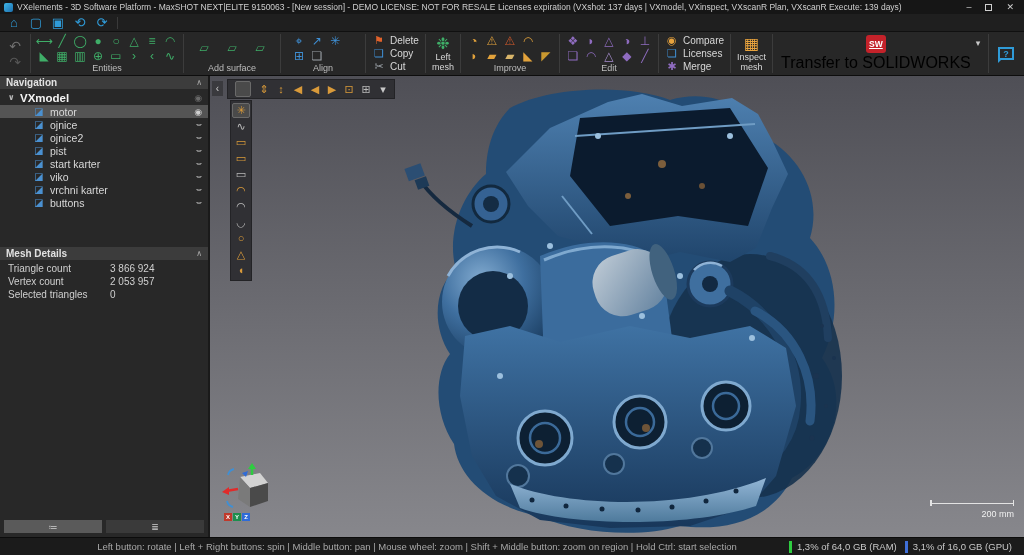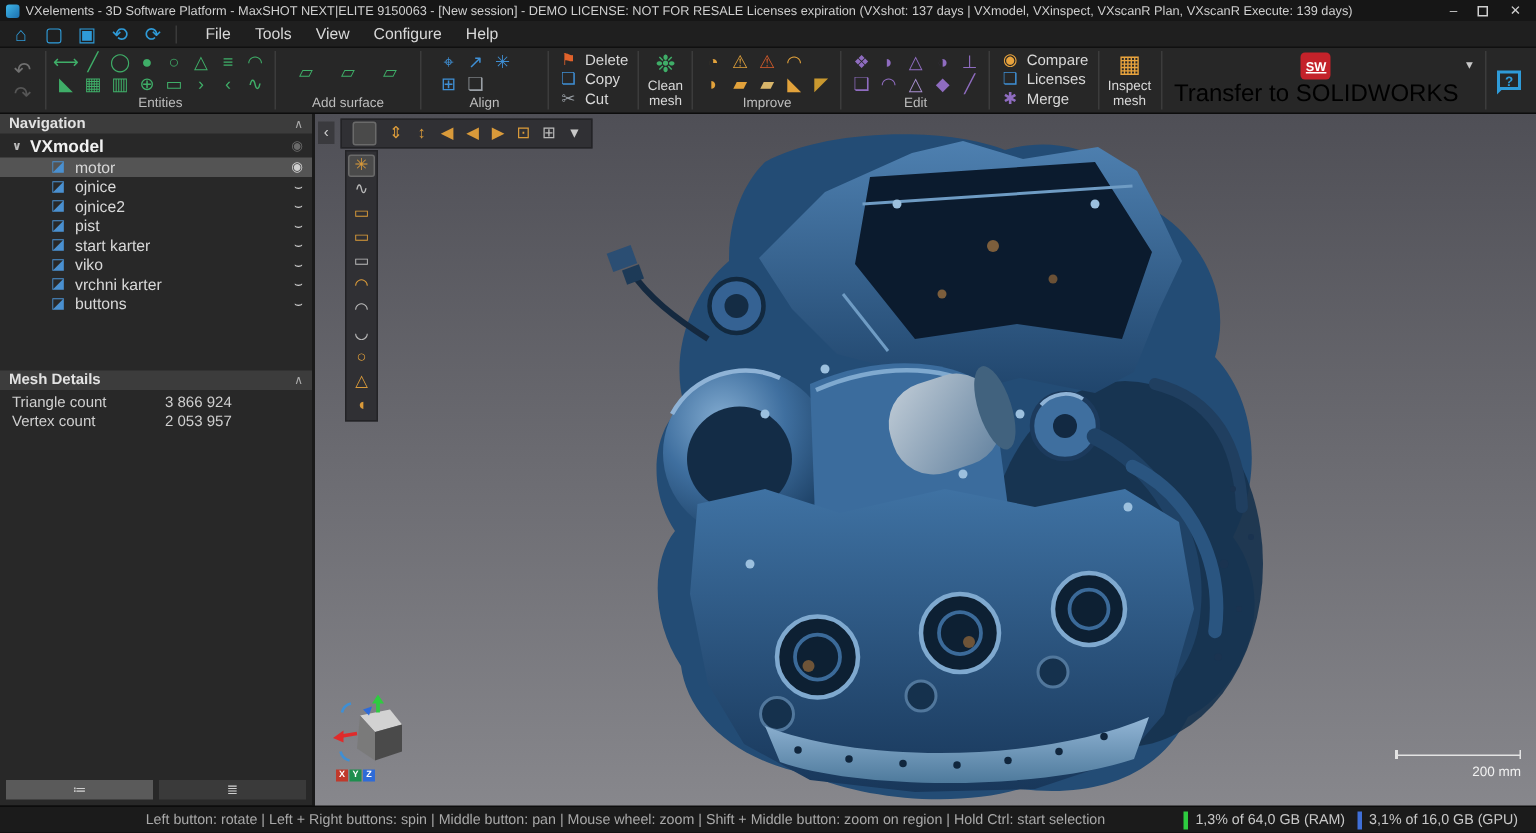--- a/index.html
+++ b/index.html
@@ -142,27 +142,20 @@
 
   <div class="menubar">
     <span class="qicons">
         <span class="icn" style="color: rgb(47, 155, 216);">⌂</span>
         <span class="icn" style="color: rgb(47, 155, 216);">▢</span>
         <span class="icn" style="color: rgb(47, 155, 216);">▣</span>
         <span class="icn" style="color: rgb(47, 155, 216);">⟲</span>
         <span class="icn" style="color: rgb(47, 155, 216);">⟳</span>
       </span>
     <span class="qsep"></span>
-    <span class="menus">
-      <span>File</span>
-      <span>Tools</span>
-      <span>View</span>
-      <span>Configure</span>
-      <span>Help</span>
-    </span>
   </div>
 
   <div class="ribbon">
     <div class="rgroup hist">
         <span class="icn" style="color: rgb(112, 112, 112);">↶</span>
         <span class="icn" style="color: rgb(86, 86, 86);">↷</span>
       </div>
     <div class="rsep"></div>
 
     <div class="rgroup">
@@ -229,21 +222,21 @@
       </div>
       <div class="stackrow">
         <span class="icn" style="color:#9aa0a6;">✂</span>
         <span class="slabel">Cut</span>
       </div>
     </div>
     <div class="rsep"></div>
 
     <div class="biggroup">
       <span class="bicon" style="color:#3fae68;">❉</span>
-      <span class="blabel">Clean
+      <span class="blabel">Left
 mesh</span>
     </div>
     <div class="rsep"></div>
 
     <div class="rgroup">
       <div class="rows">
         <div class="irow">
             <span class="icn" style="color: rgb(226, 162, 59);">◔</span>
             <span class="icn" style="color: rgb(226, 162, 59);">⚠</span>
             <span class="icn" style="color: rgb(216, 92, 43);">⚠</span>
@@ -380,20 +373,24 @@
         <span class="caret">∧</span>
       </div>
       <div style="padding-top:2px;">
         <div class="drow">
           <span class="dlabel">Triangle count</span>
           <span>3 866 924</span>
         </div>
         <div class="drow">
           <span class="dlabel">Vertex count</span>
           <span>2 053 957</span>
+        </div>
+        <div class="drow">
+          <span class="dlabel">Selected triangles</span>
+          <span>0</span>
         </div>
       </div>
 
       <div class="panel-spacer"></div>
       <div class="pbtns">
         <div class="pbtn active">≔</div>
         <div class="pbtn">≣</div>
       </div>
     </div>
 

